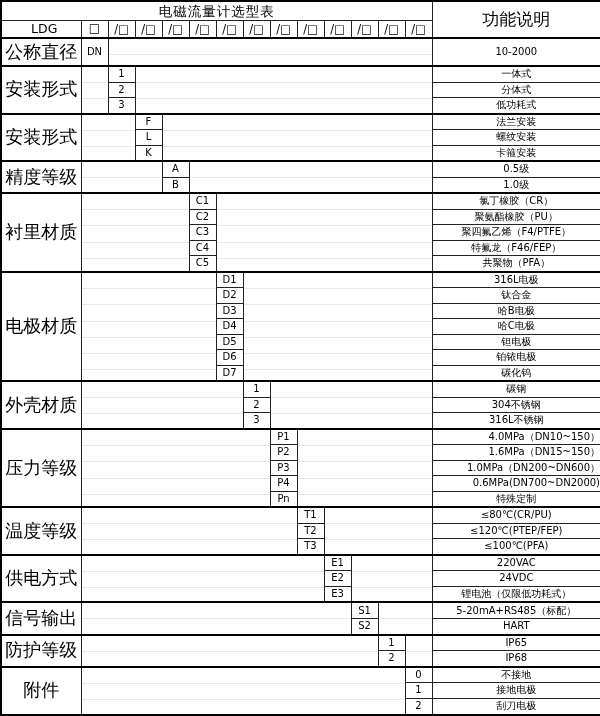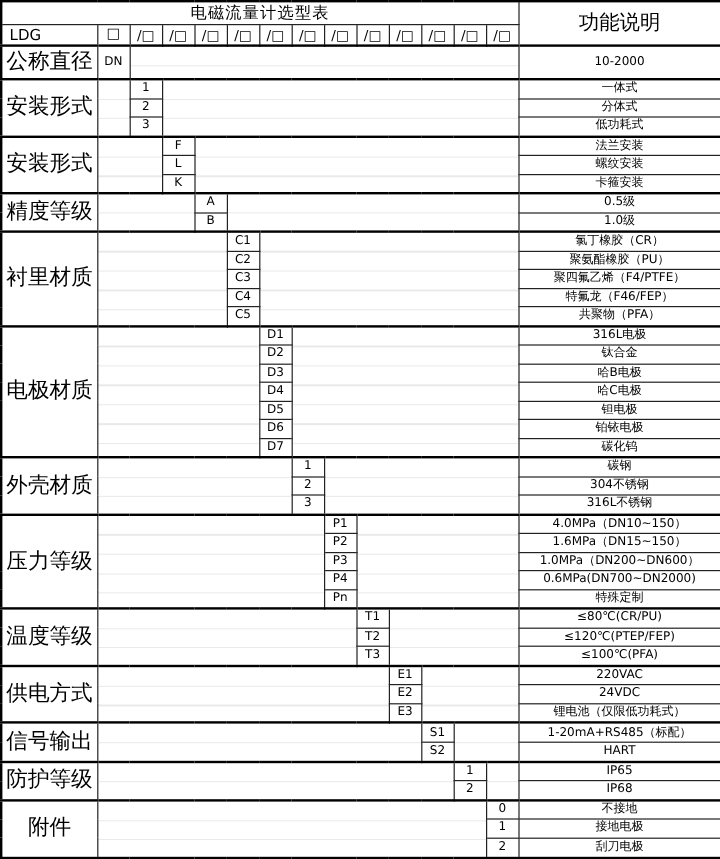--- a/index.html
+++ b/index.html
@@ -16,27 +16,27 @@
   col.c-func { width: 169px; }
   td {
     border: 1px solid #222; padding: 0; margin: 0;
     text-align: center; vertical-align: middle;
     font-size: 12px; line-height: 1.05; white-space: nowrap; overflow: hidden;
   }
   tr.title-row { height: 19px; }
   tr.model-row { height: 18px; }
   td.title-cell { font-size: 13.5px; letter-spacing: 1px; }
   td.func-header { font-size: 17px; }
-  td.model-prefix { text-align: left; padding-left: 6px; font-size: 12.5px; }
+  td.model-prefix { text-align: center; padding-left: 6px; font-size: 12.5px; }
   td.model-box { font-size: 12px; }
   td.model-slot { font-size: 11.5px; padding: 0; }
   td.label-cell { font-size: 18px; }
   td.code-cell { font-size: 10px; }
   td.desc-cell { font-size: 10px; }
-  td.desc-cell.left { text-align: center; padding-left: 0; }
+  td.desc-cell.left { text-align: right; padding-left: 0; }
   td.filler {
     background-image: repeating-linear-gradient(
       to bottom, transparent 0, transparent 15.2px, #e9e9e9 15.2px, #e9e9e9 16.2px);
   }
   tr.block-start td { border-top: 2px solid #000; }
 </style>
 </head>
 <body>
 
 <div class="page">
@@ -248,21 +248,21 @@
         </tr>
         <tr class="body-row">
           <td class="code-cell">E3</td>
           <td class="desc-cell">锂电池（仅限低功耗式）</td>
         </tr>
         <tr class="body-row block-start">
           <td class="label-cell" rowspan="2">信号输出</td>
           <td class="filler" rowspan="2" colspan="10"></td>
           <td class="code-cell">S1</td>
           <td class="filler" rowspan="2" colspan="2"></td>
-          <td class="desc-cell">1-20mA+RS485（标配）</td>
+          <td class="desc-cell">5-20mA+RS485（标配）</td>
         </tr>
         <tr class="body-row">
           <td class="code-cell">S2</td>
           <td class="desc-cell">HART</td>
         </tr>
         <tr class="body-row block-start">
           <td class="label-cell" rowspan="2">防护等级</td>
           <td class="filler" rowspan="2" colspan="11"></td>
           <td class="code-cell">1</td>
           <td class="filler" rowspan="2" colspan="1"></td>

